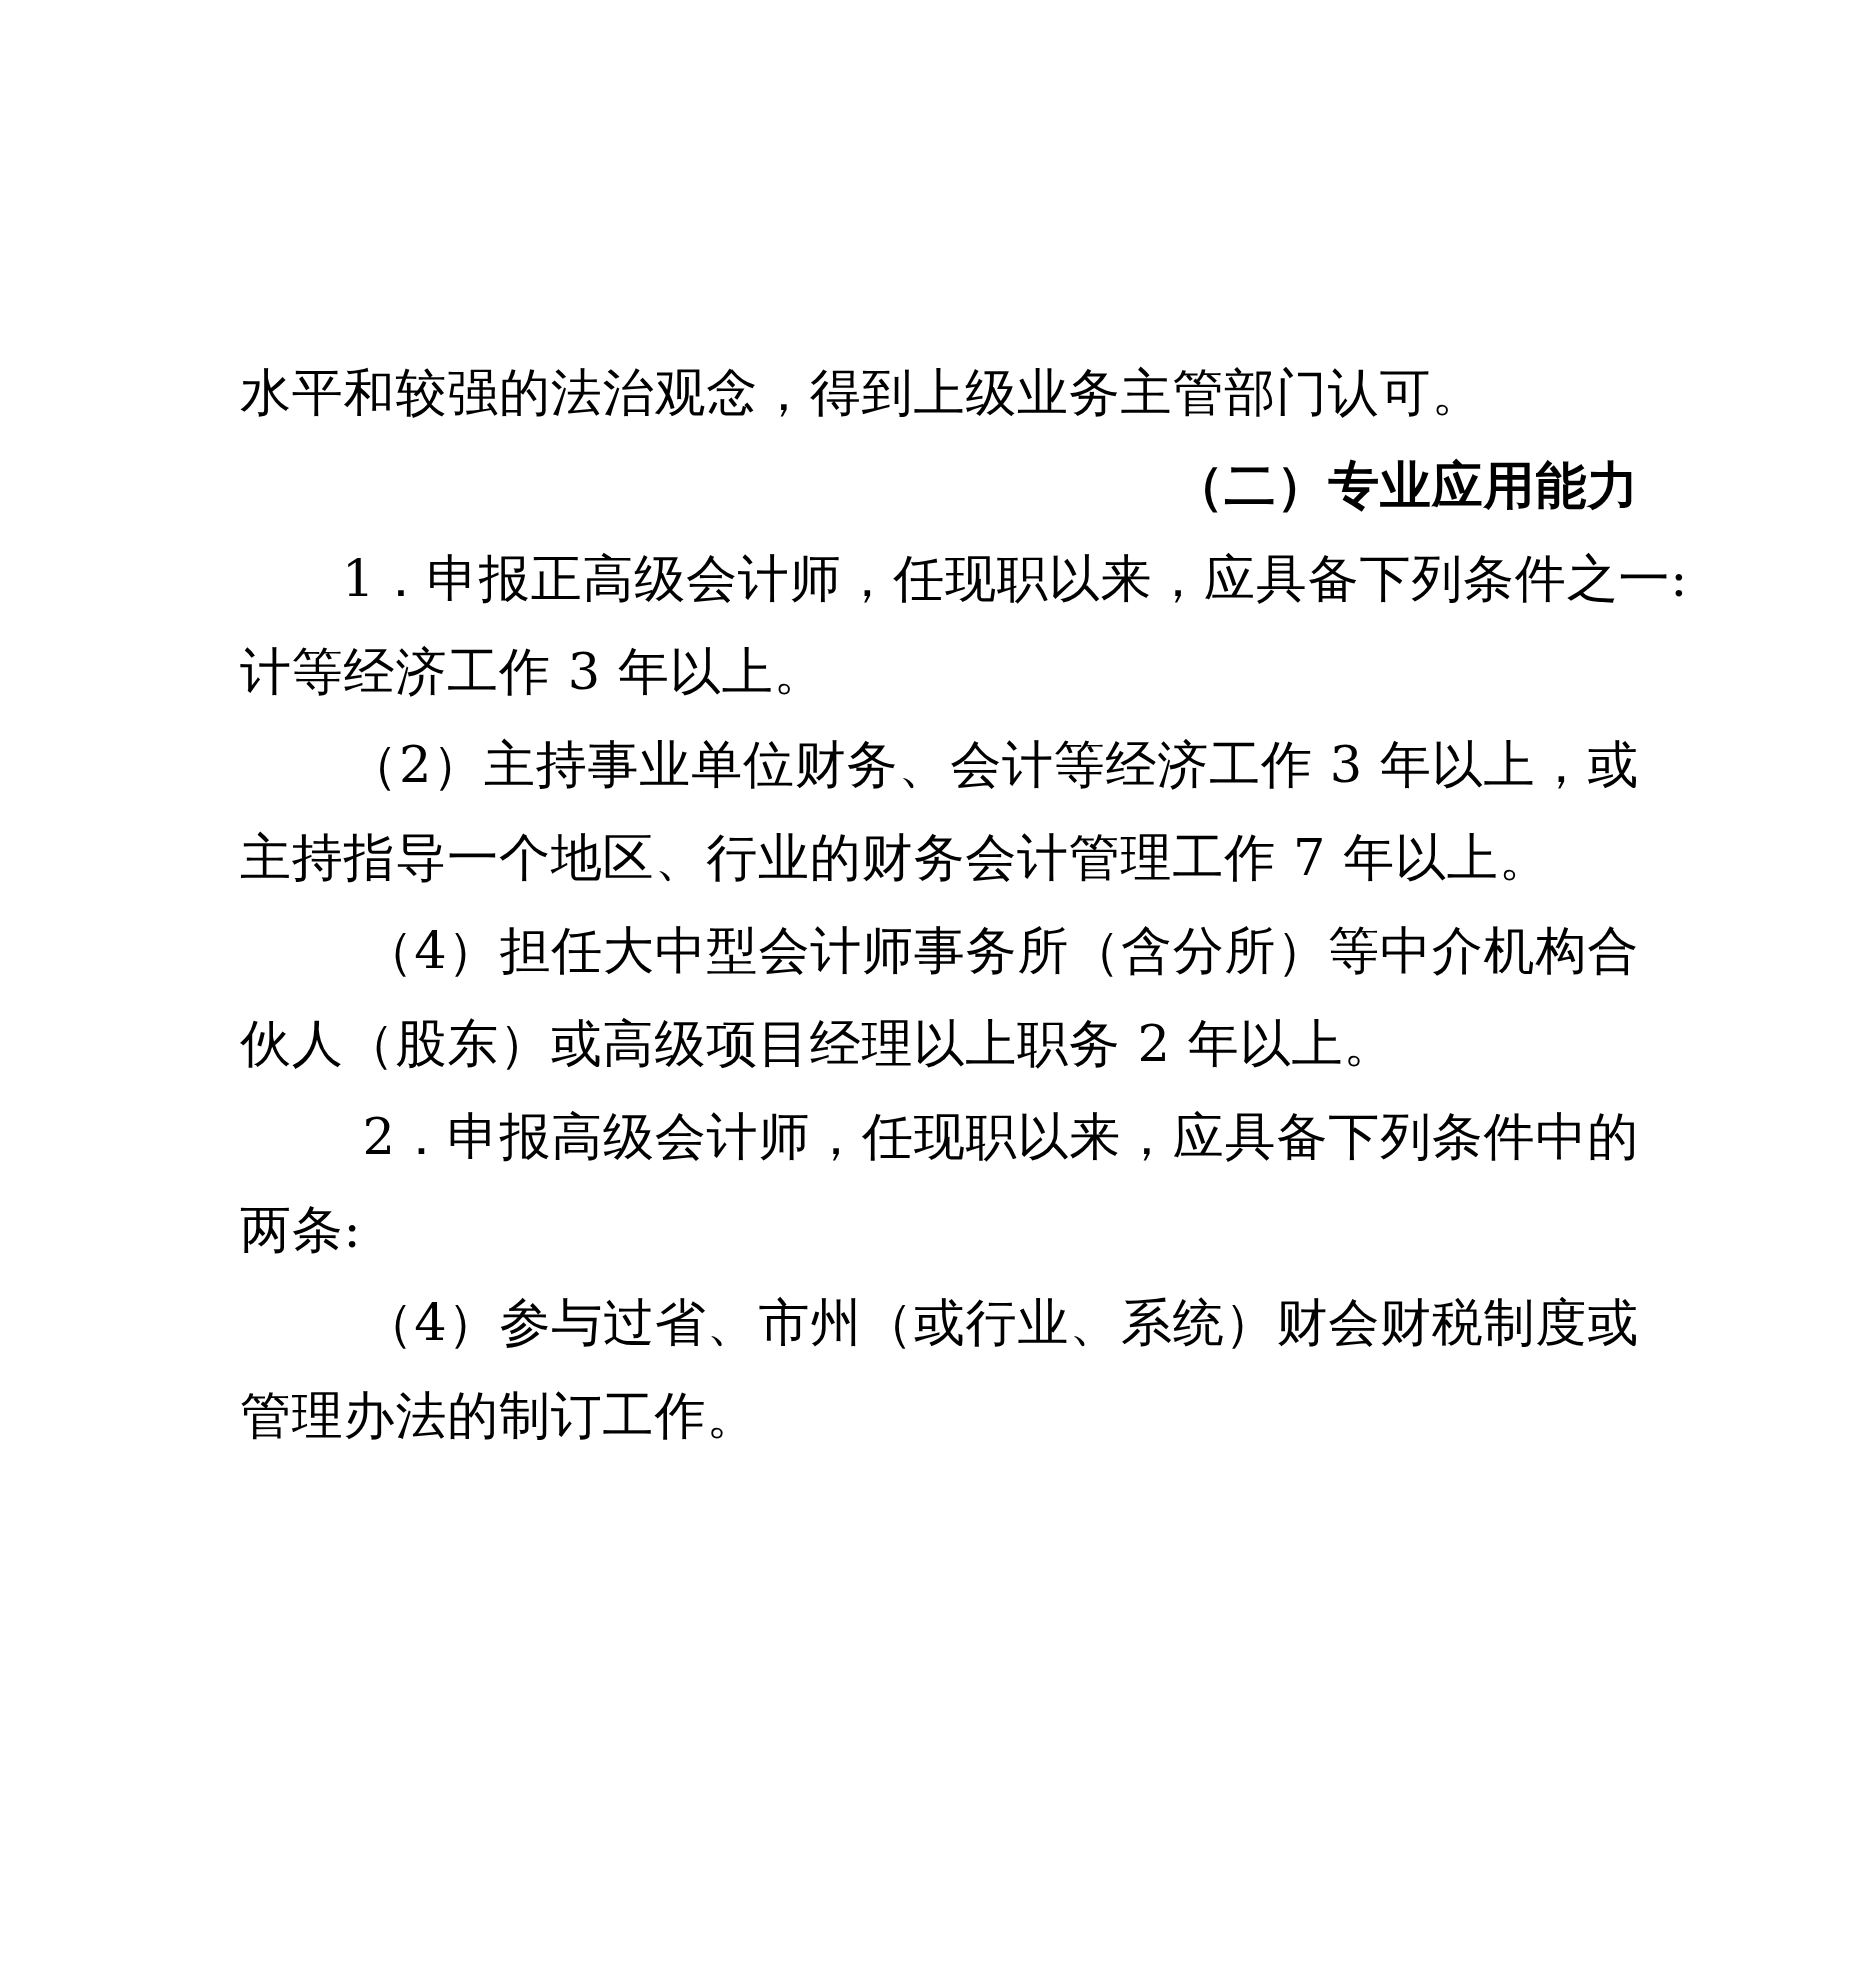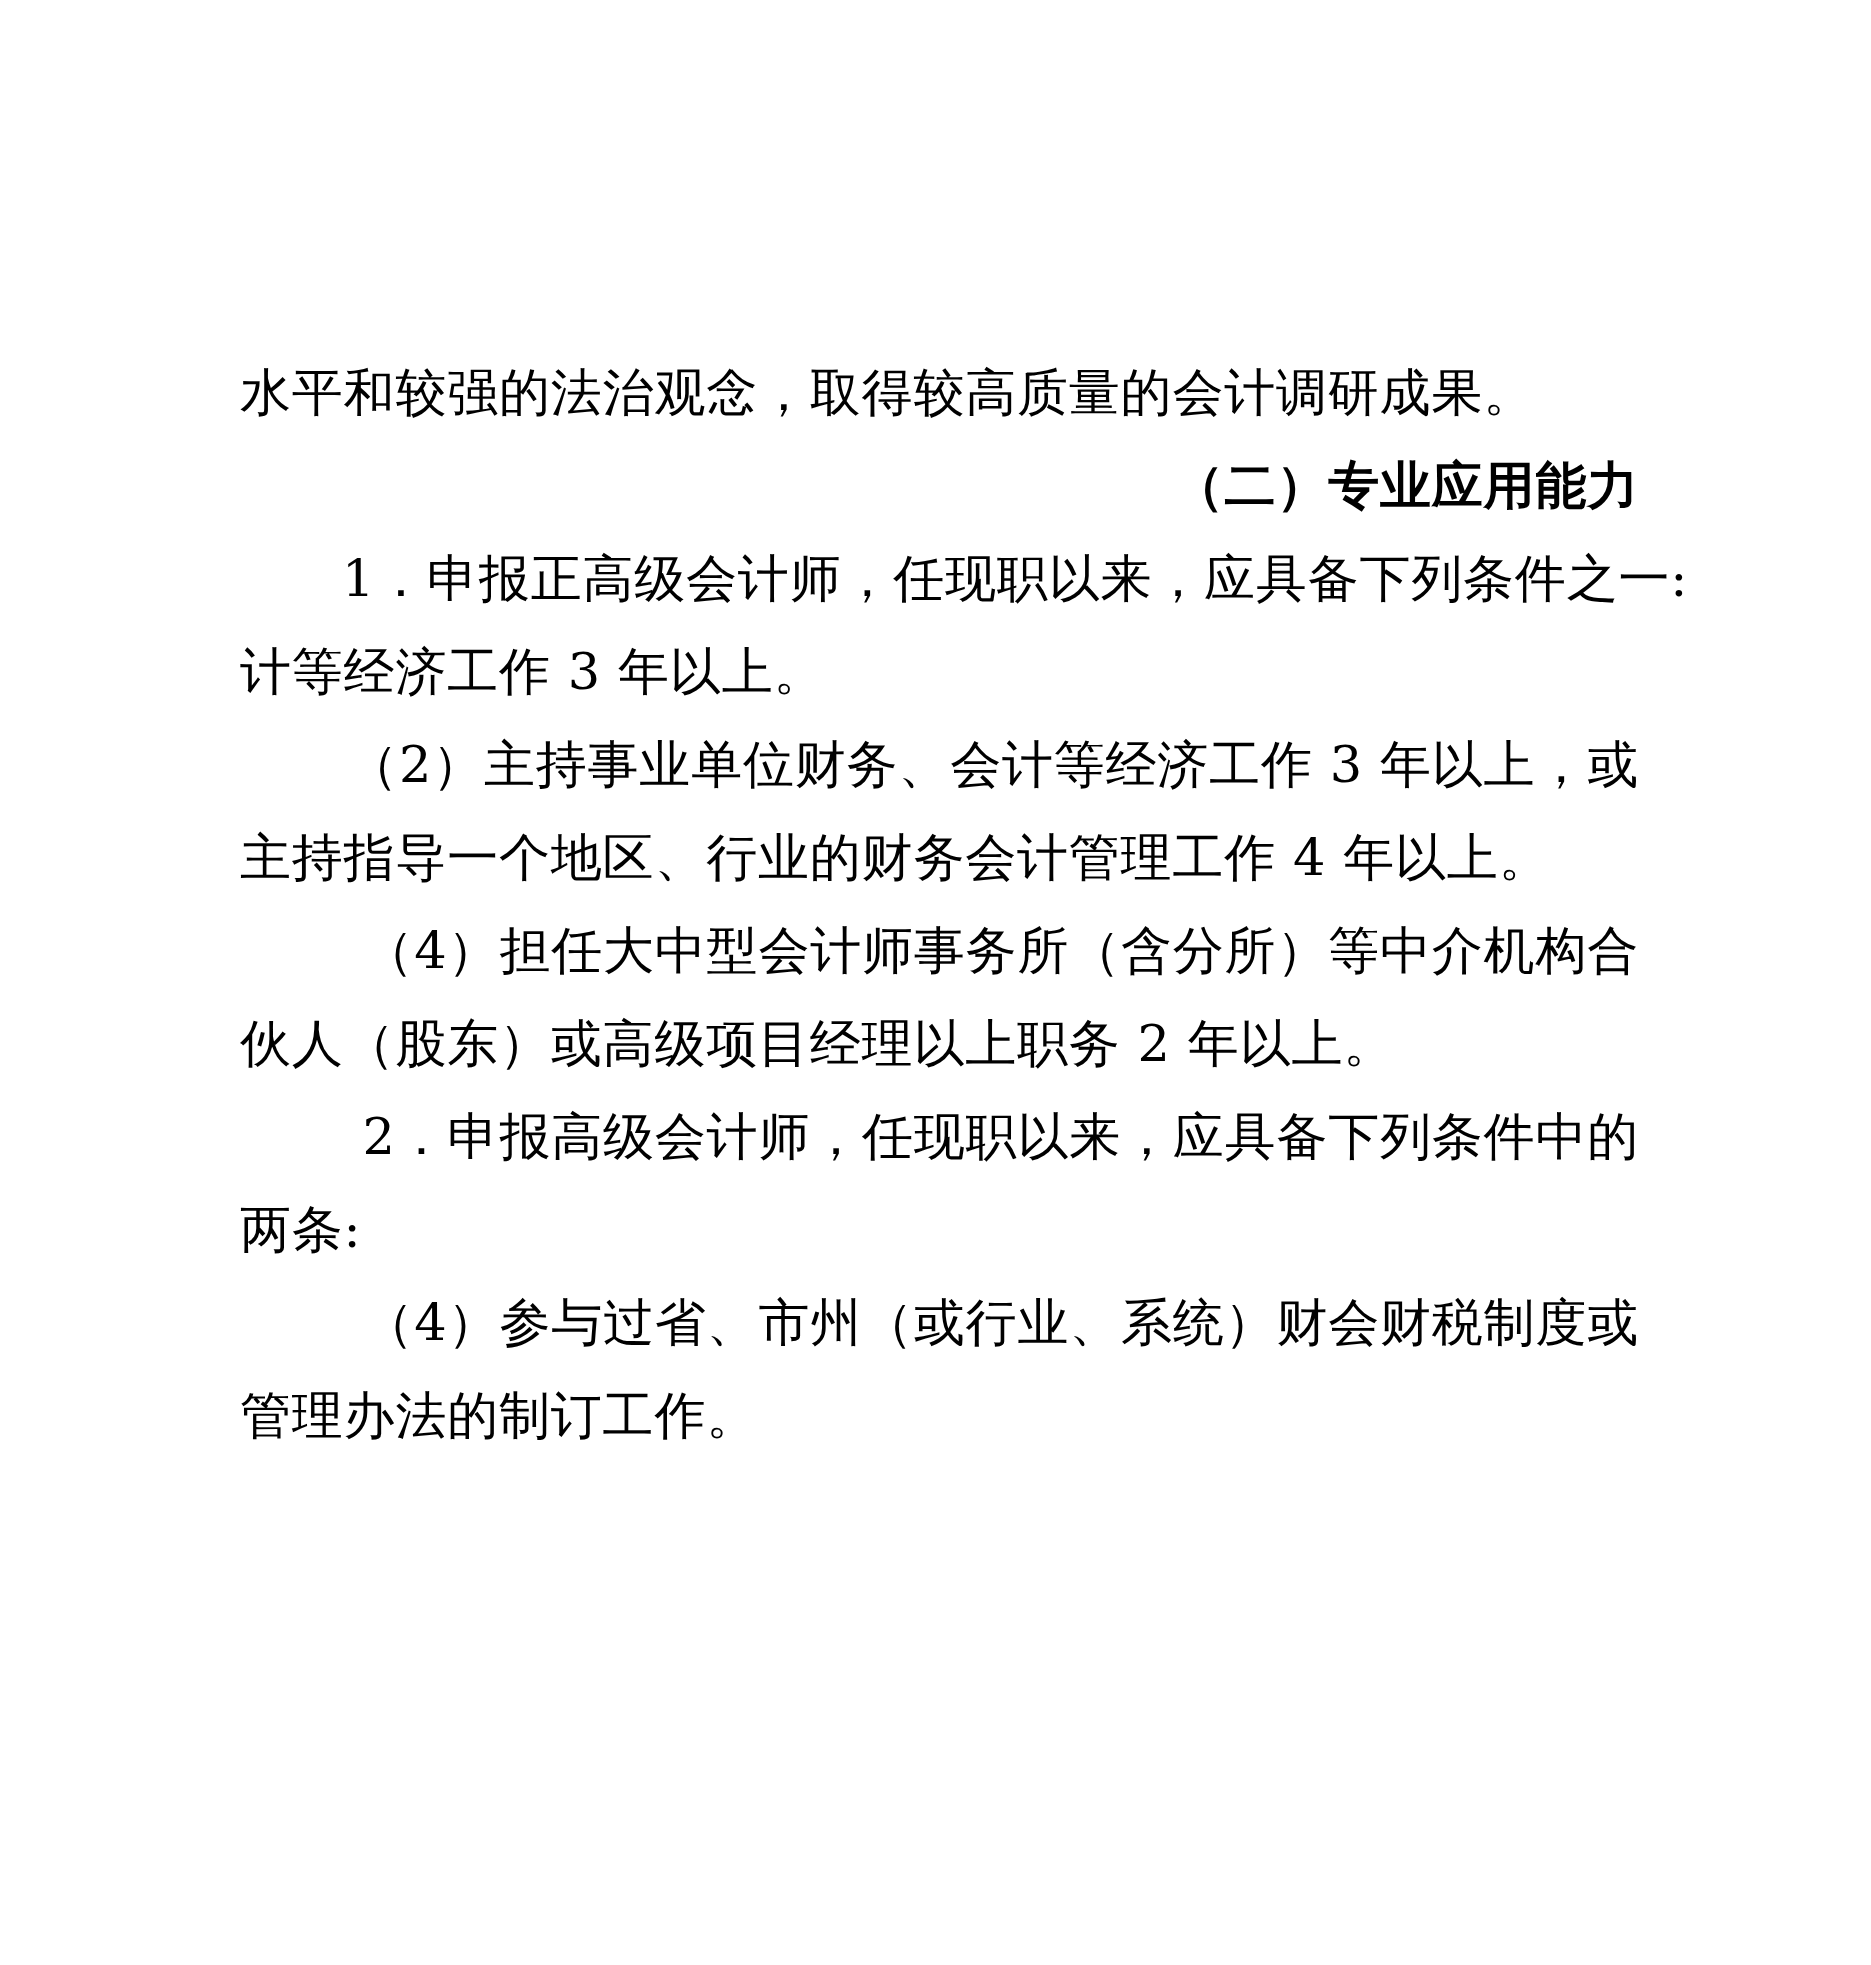--- a/index.html
+++ b/index.html
@@ -45,34 +45,34 @@
   .para.heading .line {
     font-weight: bold;
   }
 </style>
 </head>
 <body>
 
 <div class="page">
   <main class="doc-body" id="doc-body">
       <p class="para">
-        <span class="line">水平和较强的法治观念，取得较高质量的会计调研成果。</span>
+        <span class="line">水平和较强的法治观念，得到上级业务主管部门认可。</span>
       </p>
       <p class="para heading">
         <span class="line indent">（二）专业应用能力</span>
       </p>
       <p class="para">
         <span class="line indent">1．申报正高级会计师，任现职以来，应具备下列条件之一:</span>
       </p>
       <p class="para">
         <span class="line">计等经济工作 3 年以上。</span>
       </p>
       <p class="para">
         <span class="line indent">（2）主持事业单位财务、会计等经济工作 3 年以上，或</span>
-        <span class="line">主持指导一个地区、行业的财务会计管理工作 4 年以上。</span>
+        <span class="line">主持指导一个地区、行业的财务会计管理工作 7 年以上。</span>
       </p>
       <p class="para">
         <span class="line indent">（4）担任大中型会计师事务所（含分所）等中介机构合</span>
         <span class="line">伙人（股东）或高级项目经理以上职务 2 年以上。</span>
       </p>
       <p class="para">
         <span class="line indent">2．申报高级会计师，任现职以来，应具备下列条件中的</span>
         <span class="line">两条:</span>
       </p>
       <p class="para">

